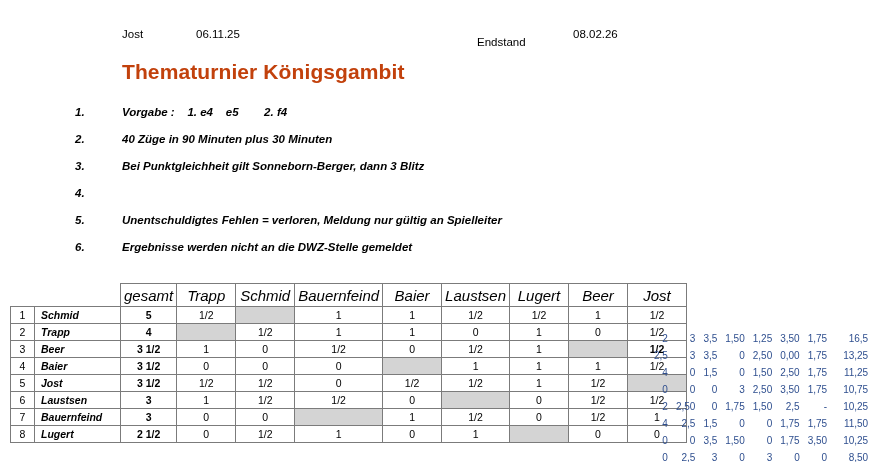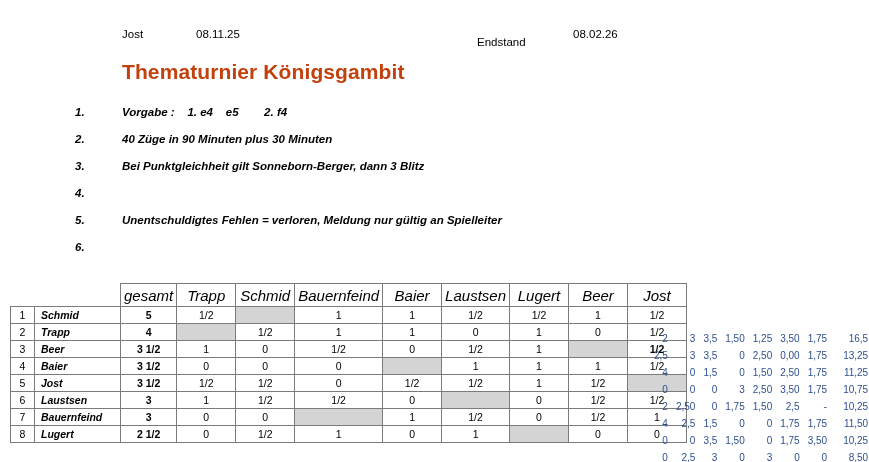--- a/index.html
+++ b/index.html
@@ -143,21 +143,21 @@
   }
   .sidestats td.last {
     padding-left: 12px;
   }
 </style>
 </head>
 <body>
 
 <div class="hdr">
   <span class="h-start">Jost</span>
-  <span class="h-startdate">08.11.25</span>
+  <span class="h-startdate">06.11.25</span>
   <span class="h-end">Endstand</span>
   <span class="h-enddate">08.02.26</span>
 </div>
 
 <div class="title">Thematurnier Königsgambit</div>
 
 <div class="rules" id="rules-list">
     <div class="rule">
       <span class="num">1.</span>
       <span class="txt">Vorgabe :    1. e4    e5        2. f4</span>
@@ -172,20 +172,21 @@
     </div>
     <div class="rule">
       <span class="num">4.</span>
     </div>
     <div class="rule">
       <span class="num">5.</span>
       <span class="txt">Unentschuldigtes Fehlen = verloren, Meldung nur gültig an Spielleiter</span>
     </div>
     <div class="rule">
       <span class="num">6.</span>
+      <span class="txt">Ergebnisse werden nicht an die DWZ-Stelle gemeldet</span>
     </div>
   </div>
 
 <table class="xtable">
   <thead>
     <tr class="head" id="xt-head">
         <td class="c-rank blank"></td>
         <td class="c-name blank"></td>
         <td class="colhead c-total">gesamt</td>
         <td class="colhead c-res">Trapp</td>

